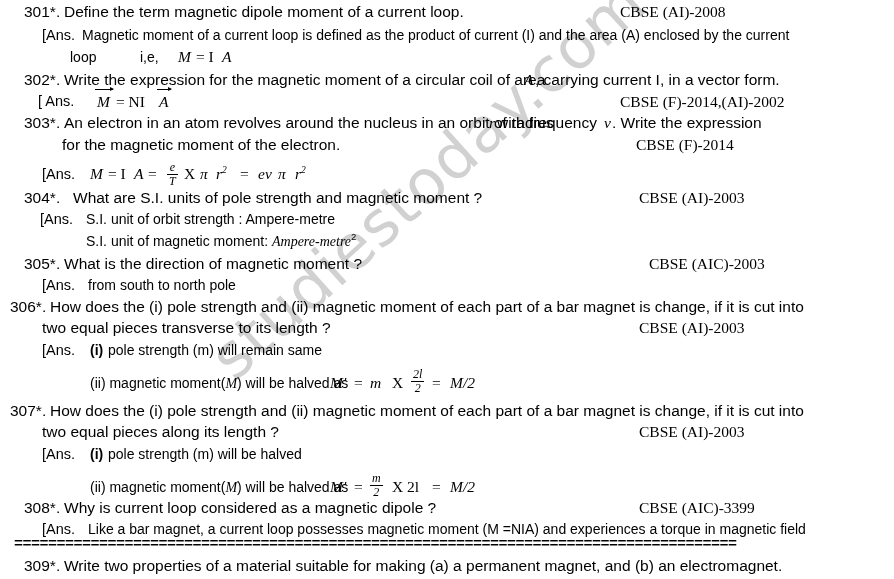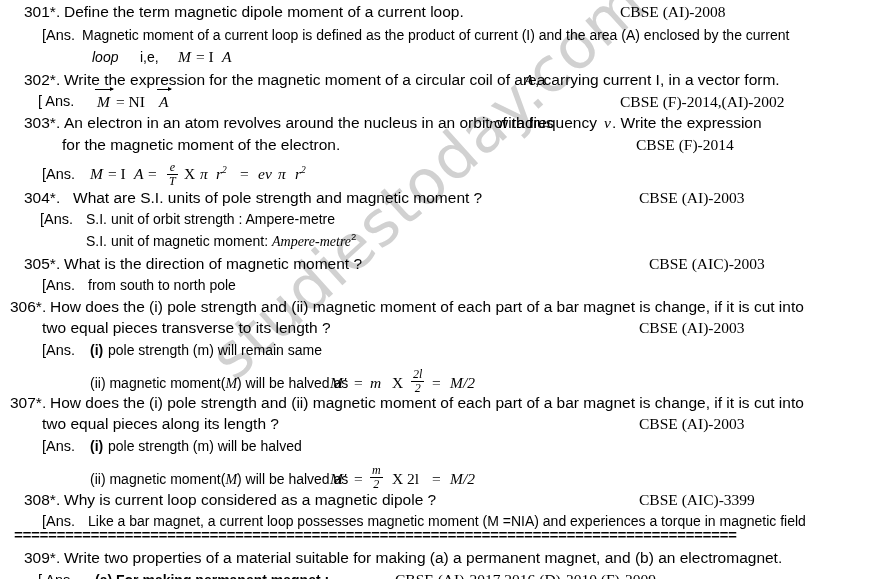--- a/index.html
+++ b/index.html
@@ -147,21 +147,21 @@
     <div class="line" style="height:24px;line-height:24px;">
       <span class="pos q" style="left:24px;">301*.</span>
       <span class="pos q" style="left:64px;">Define the term magnetic dipole moment of a current loop.</span>
       <span class="pos cbse" style="left:620px;">CBSE (AI)-2008</span>
     </div>
     <div class="line">
       <span class="pos answord" style="left:42px;">[Ans.</span>
       <span class="pos anstext" style="left:82px;">Magnetic moment of a current loop is defined as the product of current (I) and the area (A) enclosed by the current</span>
     </div>
     <div class="line">
-      <span class="pos anstext" style="left:92px;font-style:italic;">loop</span>
+      <span class="pos anstext" style="left:70px;">loop</span>
       <span class="pos anstext" style="left:140px;">i,e,</span>
       <span class="pos mathi" style="left:178px;">M</span>
       <span class="pos mathu" style="left:196px;">= I</span>
       <span class="pos mathi" style="left:222px;">A</span>
     </div>
 
     <div class="line" style="height:23px;line-height:23px;">
       <span class="pos q" style="left:24px;">302*.</span>
       <span class="pos q" style="left:64px;">Write the expression for the magnetic moment of a circular coil of area </span>
       <span class="pos mathi" style="left:524px;">A</span>
@@ -253,21 +253,21 @@
       <span class="pos" style="left:409px;top:5px;">
         <span class="frac">
           <span class="num">2l</span>
           <span class="den">2</span>
         </span>
       </span>
       <span class="pos mathu" style="left:432px;top:6px;">=</span>
       <span class="pos mathi" style="left:450px;top:6px;">M/2</span>
     </div>
 
-    <div class="line" style="height:21px;line-height:21px;">
+    <div class="line" style="height:21px;line-height:21px;margin-top:8px;">
       <span class="pos q" style="left:10px;">307*.</span>
       <span class="pos q" style="left:50px;">How does the (i) pole strength and (ii) magnetic moment of each part of a bar magnet is change, if it is cut into</span>
     </div>
     <div class="line" style="height:21px;line-height:21px;">
       <span class="pos q" style="left:42px;">two equal pieces along its length ?</span>
       <span class="pos cbse" style="left:639px;">CBSE (AI)-2003</span>
     </div>
     <div class="line" style="height:24px;line-height:24px;">
       <span class="pos answord" style="left:42px;">[Ans.</span>
       <span class="pos anstext b" style="left:90px;">(i)</span>

